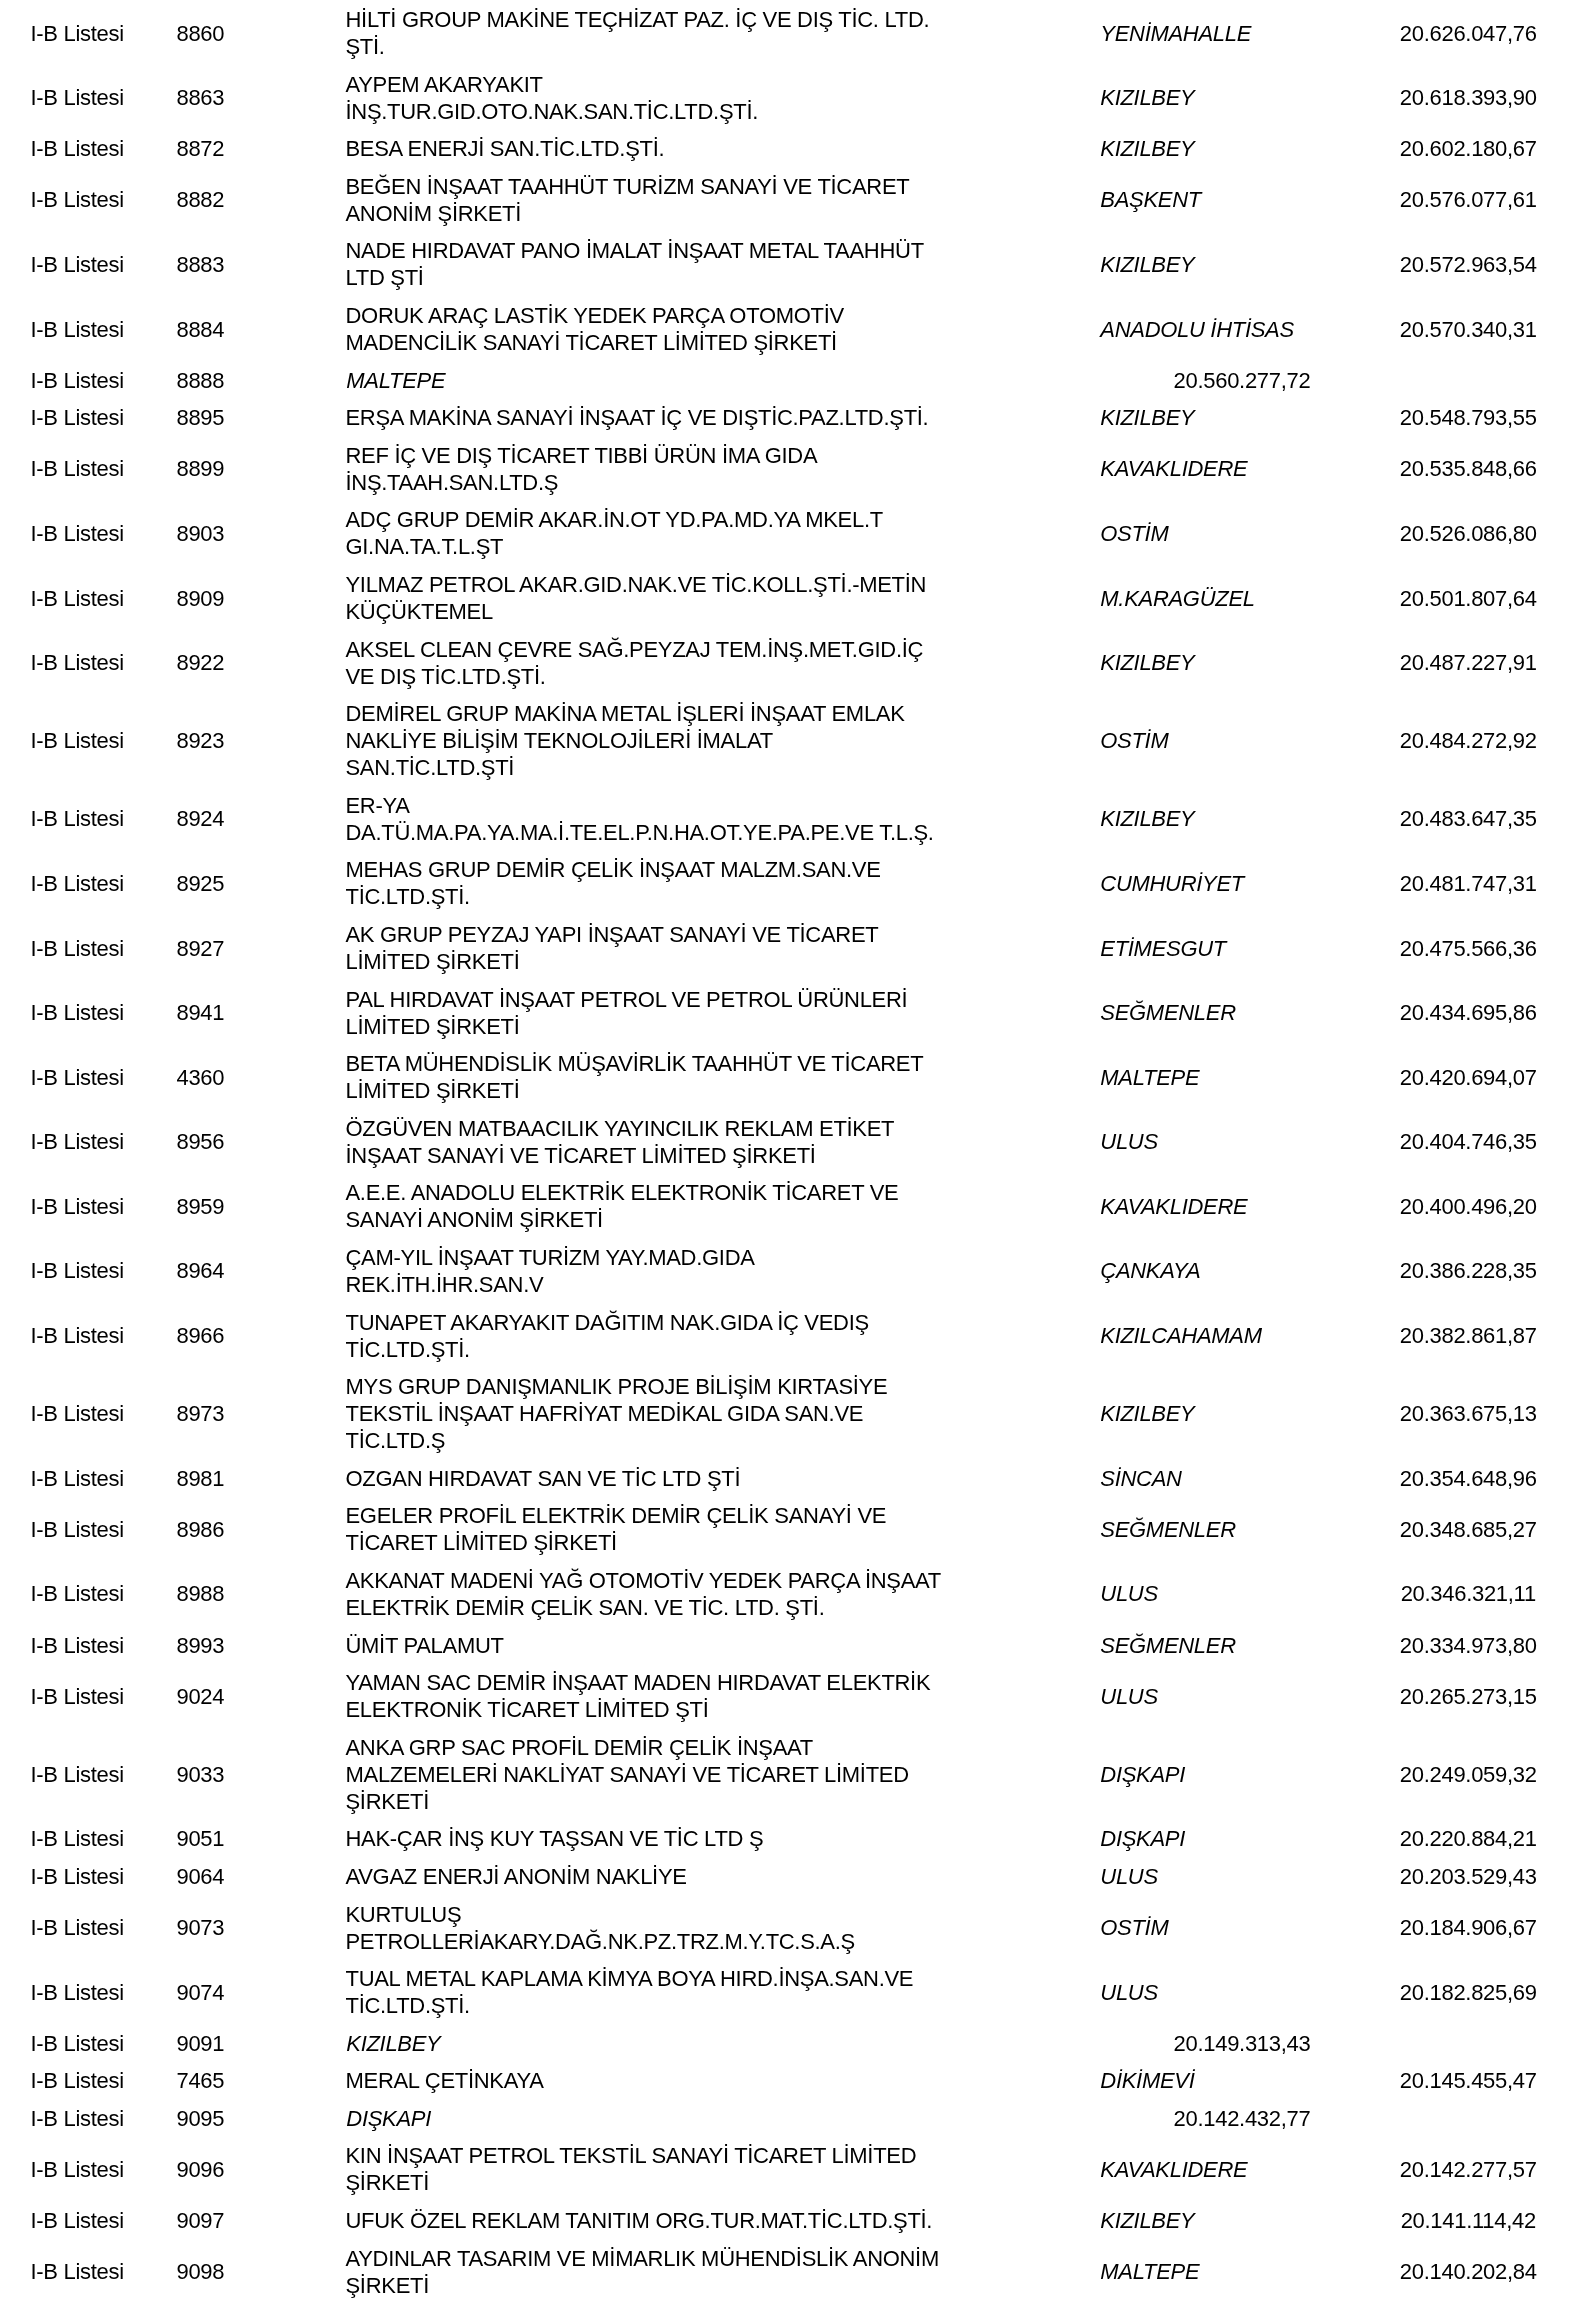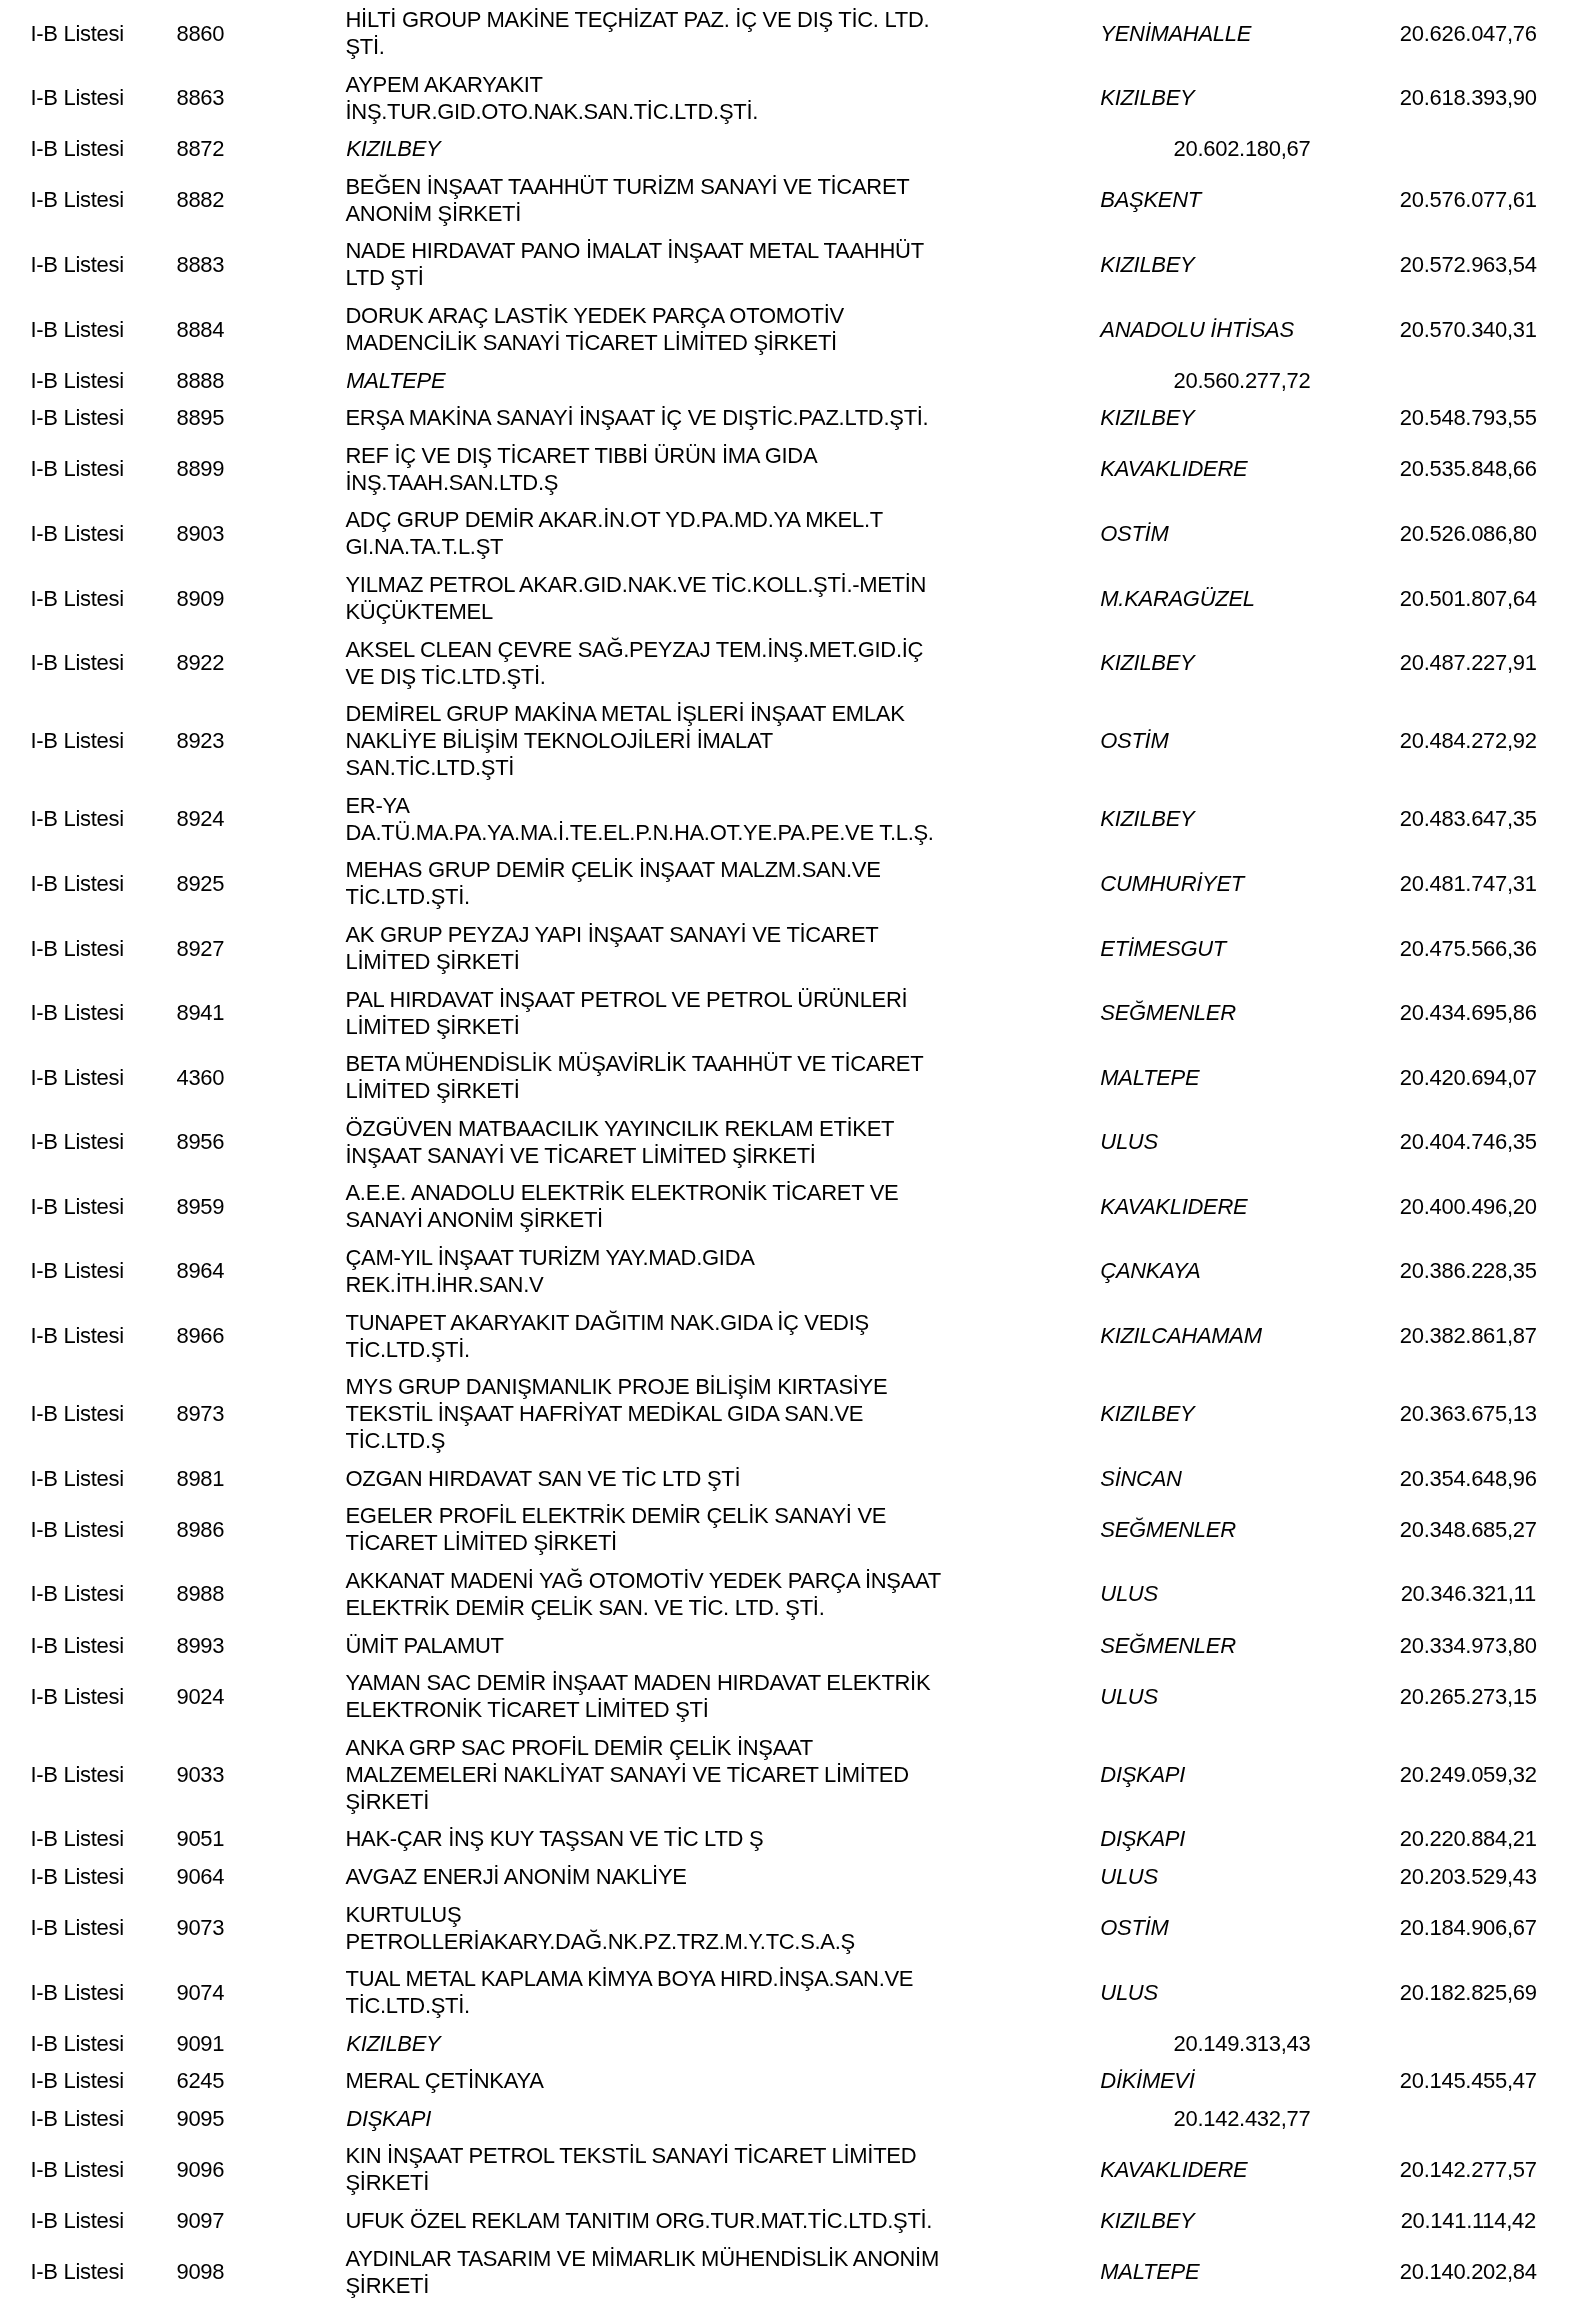--- a/index.html
+++ b/index.html
@@ -54,20 +54,21 @@
     <div class="cell c-no">8863</div>
     <div class="cell c-name">AYPEM AKARYAKIT
 İNŞ.TUR.GID.OTO.NAK.SAN.TİC.LTD.ŞTİ.</div>
     <div class="cell c-office">KIZILBEY</div>
     <div class="cell c-amount">20.618.393,90</div>
   </div>
 
   <div class="row">
     <div class="cell c-list">I-B Listesi</div>
     <div class="cell c-no">8872</div>
+    <div class="cell c-name">BESA ENERJİ SAN.TİC.LTD.ŞTİ.</div>
     <div class="cell c-office">KIZILBEY</div>
     <div class="cell c-amount">20.602.180,67</div>
   </div>
 
   <div class="row">
     <div class="cell c-list">I-B Listesi</div>
     <div class="cell c-no">8882</div>
     <div class="cell c-name">BEĞEN İNŞAAT TAAHHÜT TURİZM SANAYİ VE TİCARET
 ANONİM ŞİRKETİ</div>
     <div class="cell c-office">BAŞKENT</div>
@@ -333,21 +334,21 @@
 
   <div class="row">
     <div class="cell c-list">I-B Listesi</div>
     <div class="cell c-no">9091</div>
     <div class="cell c-office">KIZILBEY</div>
     <div class="cell c-amount">20.149.313,43</div>
   </div>
 
   <div class="row">
     <div class="cell c-list">I-B Listesi</div>
-    <div class="cell c-no">6245</div>
+    <div class="cell c-no">7465</div>
     <div class="cell c-name">MERAL ÇETİNKAYA</div>
     <div class="cell c-office">DİKİMEVİ</div>
     <div class="cell c-amount">20.145.455,47</div>
   </div>
 
   <div class="row">
     <div class="cell c-list">I-B Listesi</div>
     <div class="cell c-no">9095</div>
     <div class="cell c-office">DIŞKAPI</div>
     <div class="cell c-amount">20.142.432,77</div>

